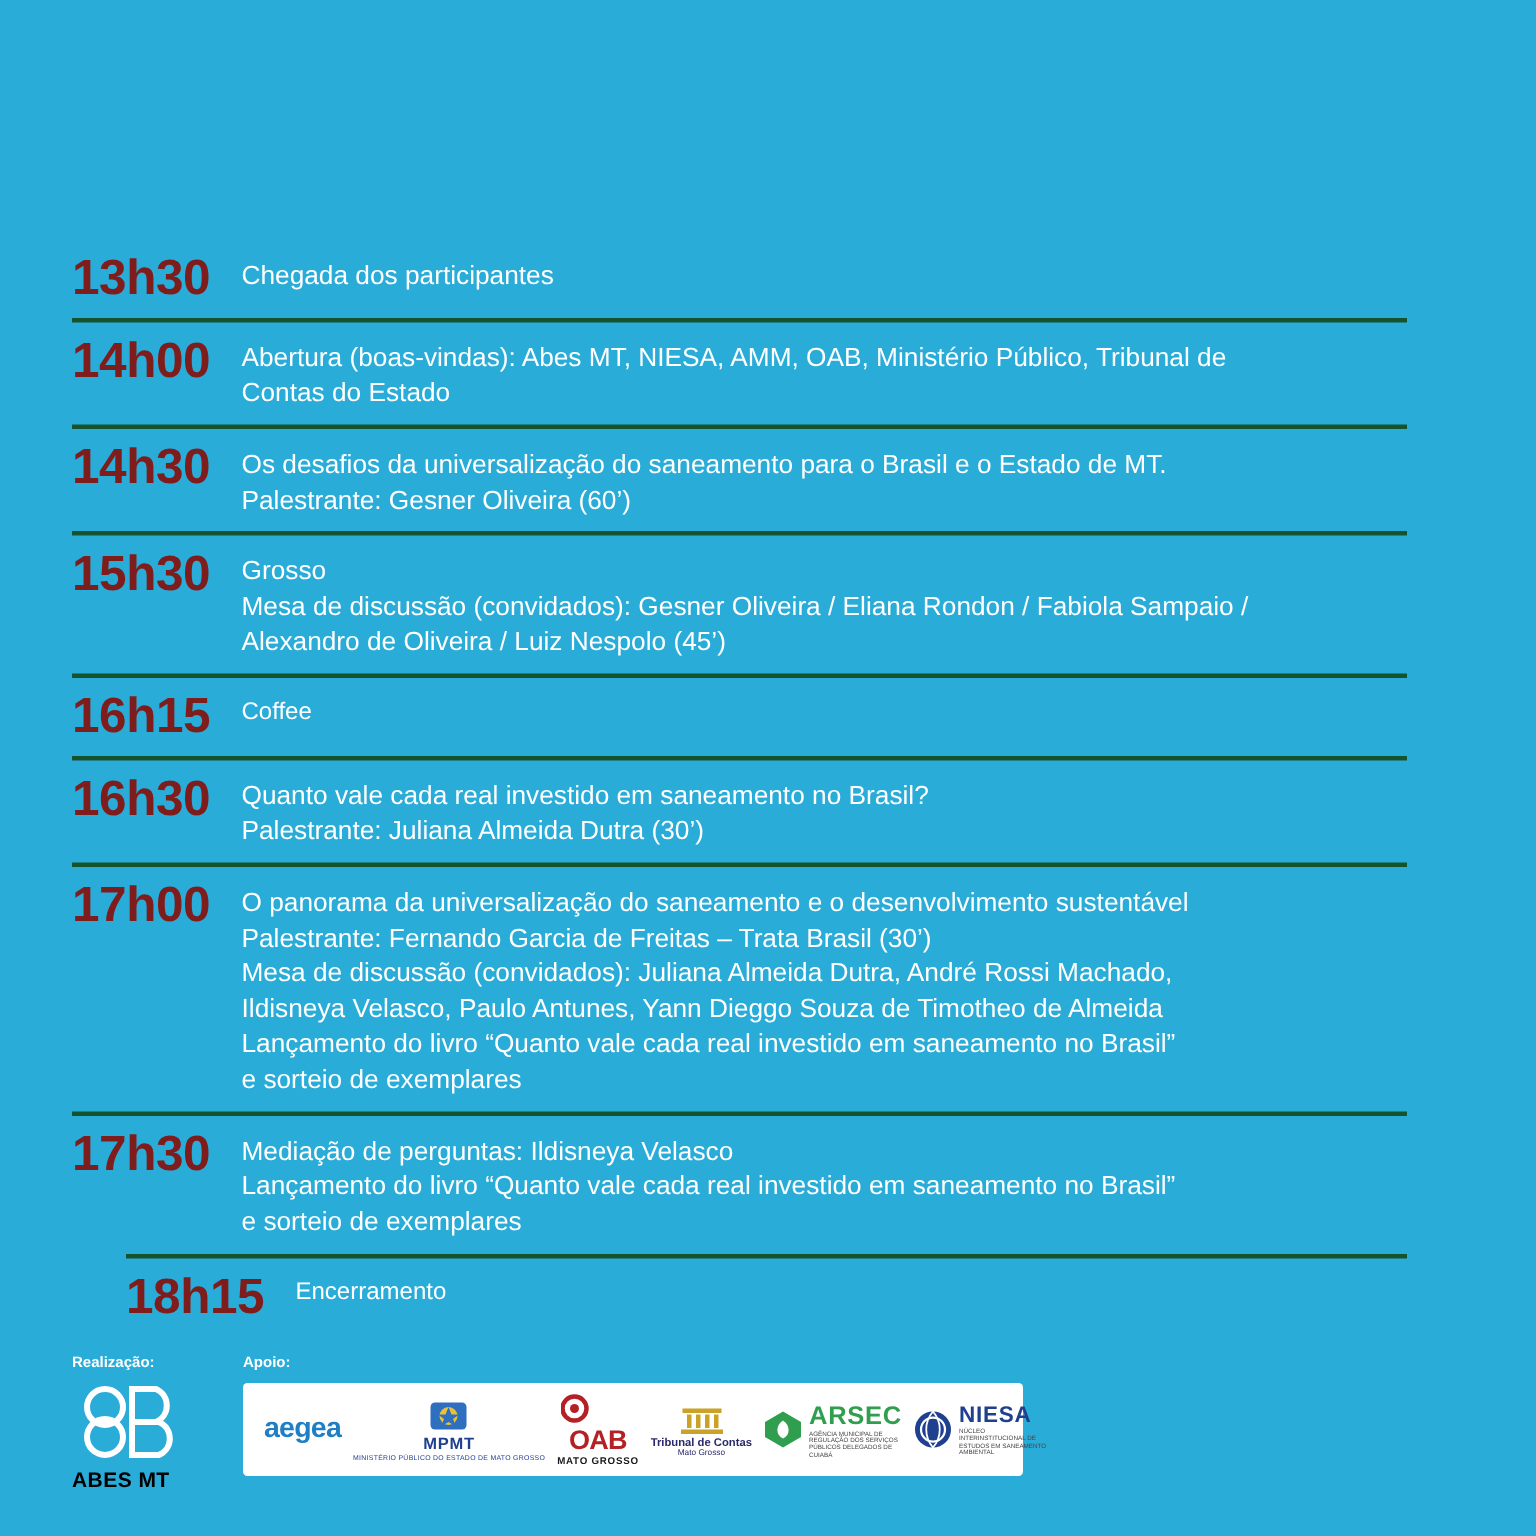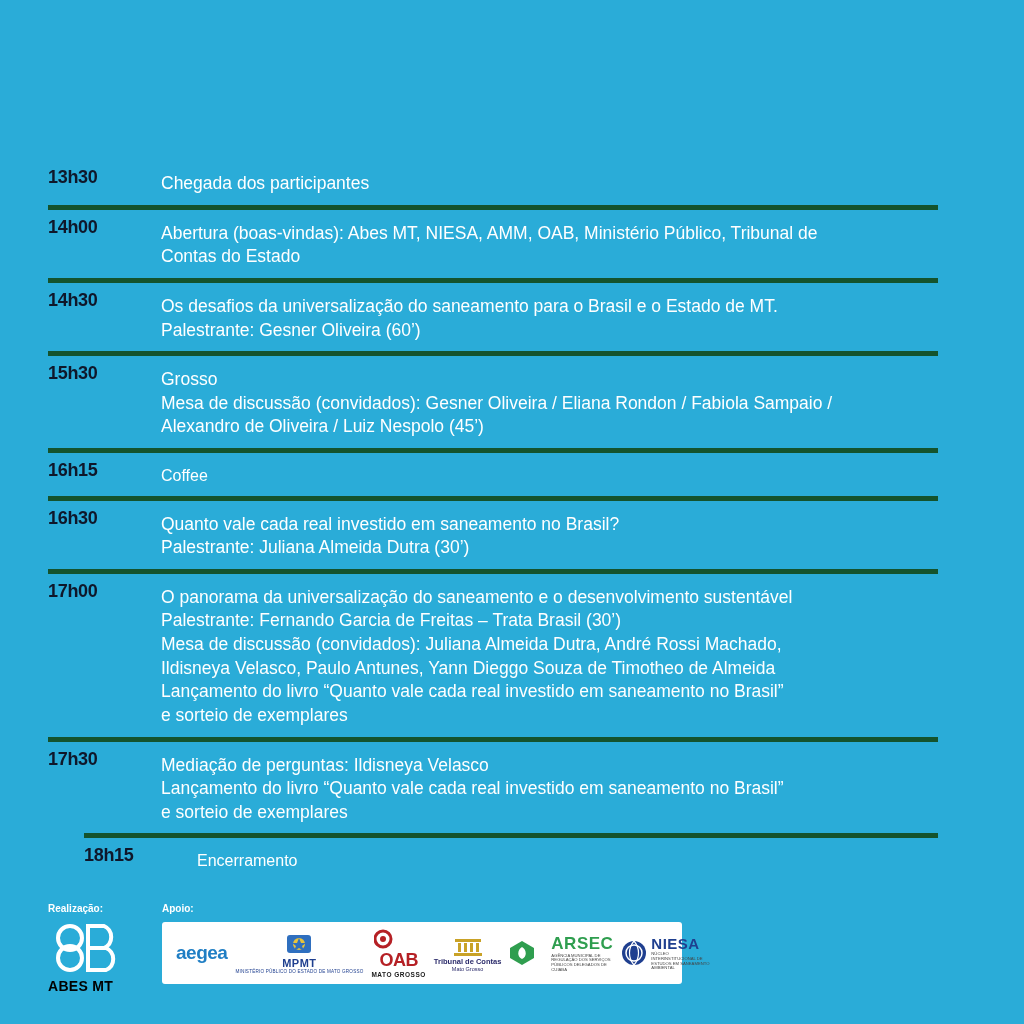--- a/index.html
+++ b/index.html
@@ -31,30 +31,30 @@
 
   
   .schedule {
     position: absolute;
     left: 48px; top: 160px;
     width: 890px;
   }
   .row {
     display: flex;
     align-items: flex-start;
-    border-top: 5px solid #14532d;
+    border-top: 3px solid #14532d;
     padding: 7px 0 9px 0;
   }
   .row:first-child { border-top: none; }
   .row.last { border-bottom: none; margin-left: 36px; }
   .time {
     flex: 0 0 113px;
-    color: #0f172a;
-    font-weight: bold;
-    font-size: 18px;
+    color: #7f1d1d;
+    font-weight: bold;
+    font-size: 33px;
     line-height: 1.05;
     letter-spacing: -0.3px;
     padding-top: 1px;
   }
   .desc {
     flex: 1 1 auto;
     color: #ffffff;
     font-size: 17.5px;
     line-height: 1.35;
     padding-top: 5px;
@@ -131,21 +131,21 @@
   }
   .mpmt-wrap { display:flex; flex-direction:column; align-items:center; }
   .mpmt-name { font-size: 11px; font-weight: bold; color: #1f3f8f; letter-spacing: 0.5px; }
   .mpmt-sub { font-size: 4.6px; color: #1f3f8f; letter-spacing: 0.2px; }
   .oab-wrap { display:flex; flex-direction:column; align-items:center; }
   .oab-name { font-size: 18px; font-weight: bold; color: #b52025; letter-spacing: -0.5px; }
   .oab-sub { font-size: 6.5px; font-weight: bold; color: #1a1a1a; letter-spacing: 0.5px; }
   .tce-wrap { display:flex; flex-direction:column; align-items:center; }
   .tce-name { font-size: 7.5px; font-weight: bold; color: #2a2a6a; }
   .tce-sub { font-size: 5.5px; color: #2a2a6a; }
-  .arsec-wrap { display:flex; align-items:center; gap:16px; }
+  .arsec-wrap { display:flex; align-items:center; gap:4px; }
   .arsec-name { font-size: 17px; font-weight: bold; color: #2f9e4f; letter-spacing: 0.5px; }
   .arsec-sub { font-size: 4.2px; color: #444; line-height: 1.1; max-width: 62px; }
   .niesa-wrap { display:flex; align-items:center; gap:4px; }
   .niesa-name { font-size: 15px; font-weight: bold; color: #1f3f8f; letter-spacing: 0.5px; }
   .niesa-sub { font-size: 4.2px; color: #444; line-height: 1.1; max-width: 60px; }
 </style>
 </head>
 <body>
 
 <div class="page">

